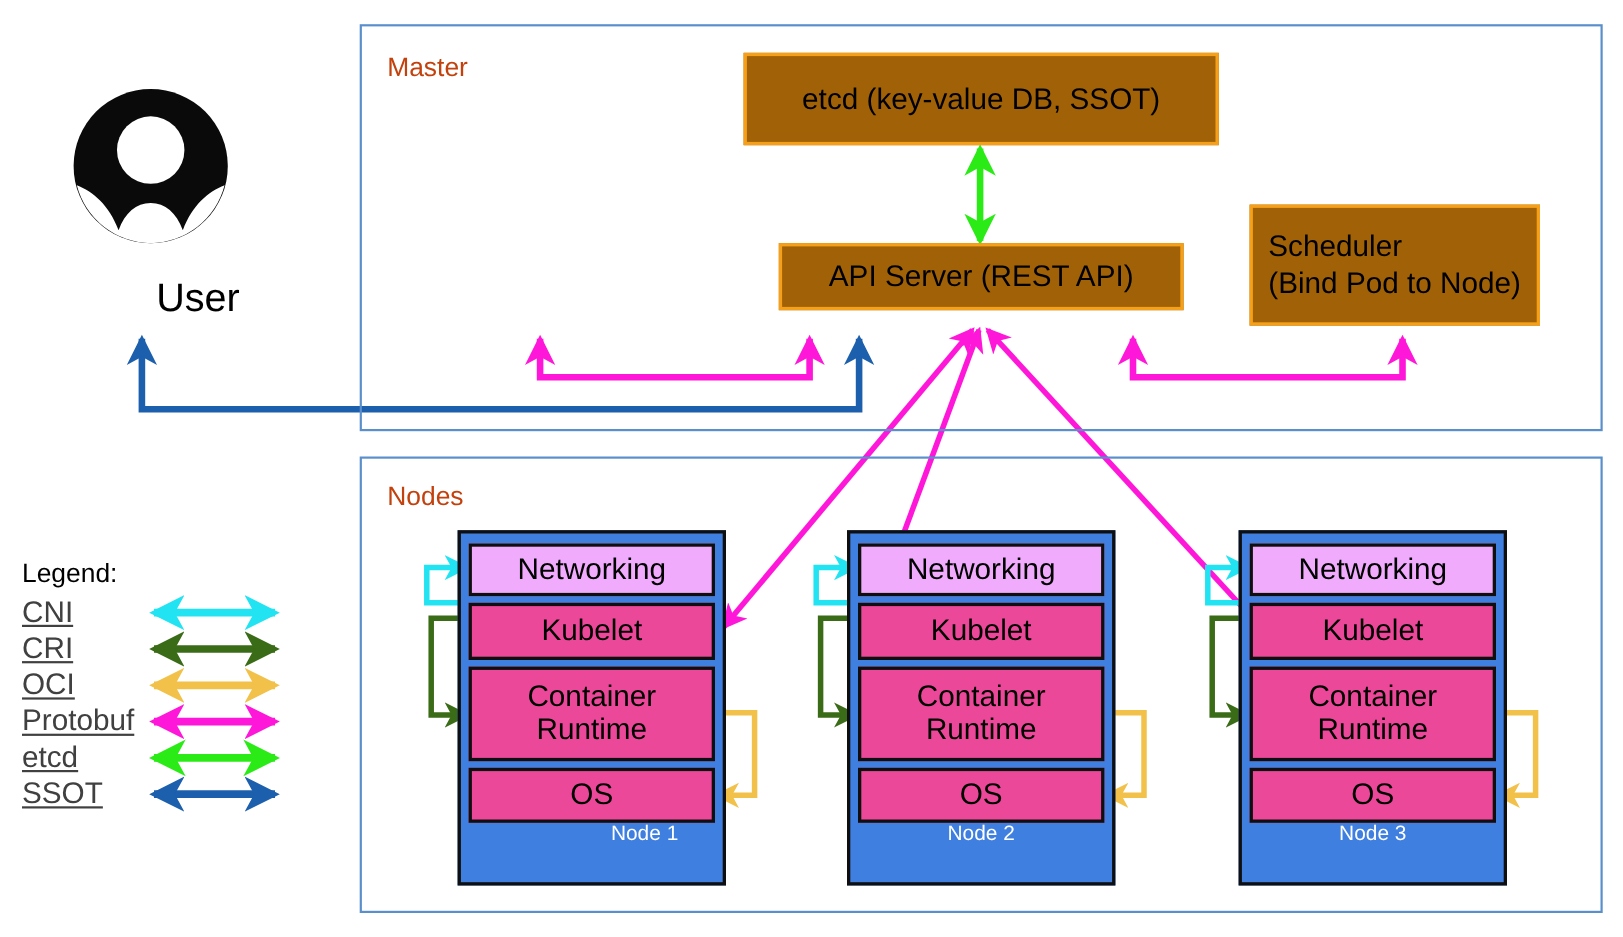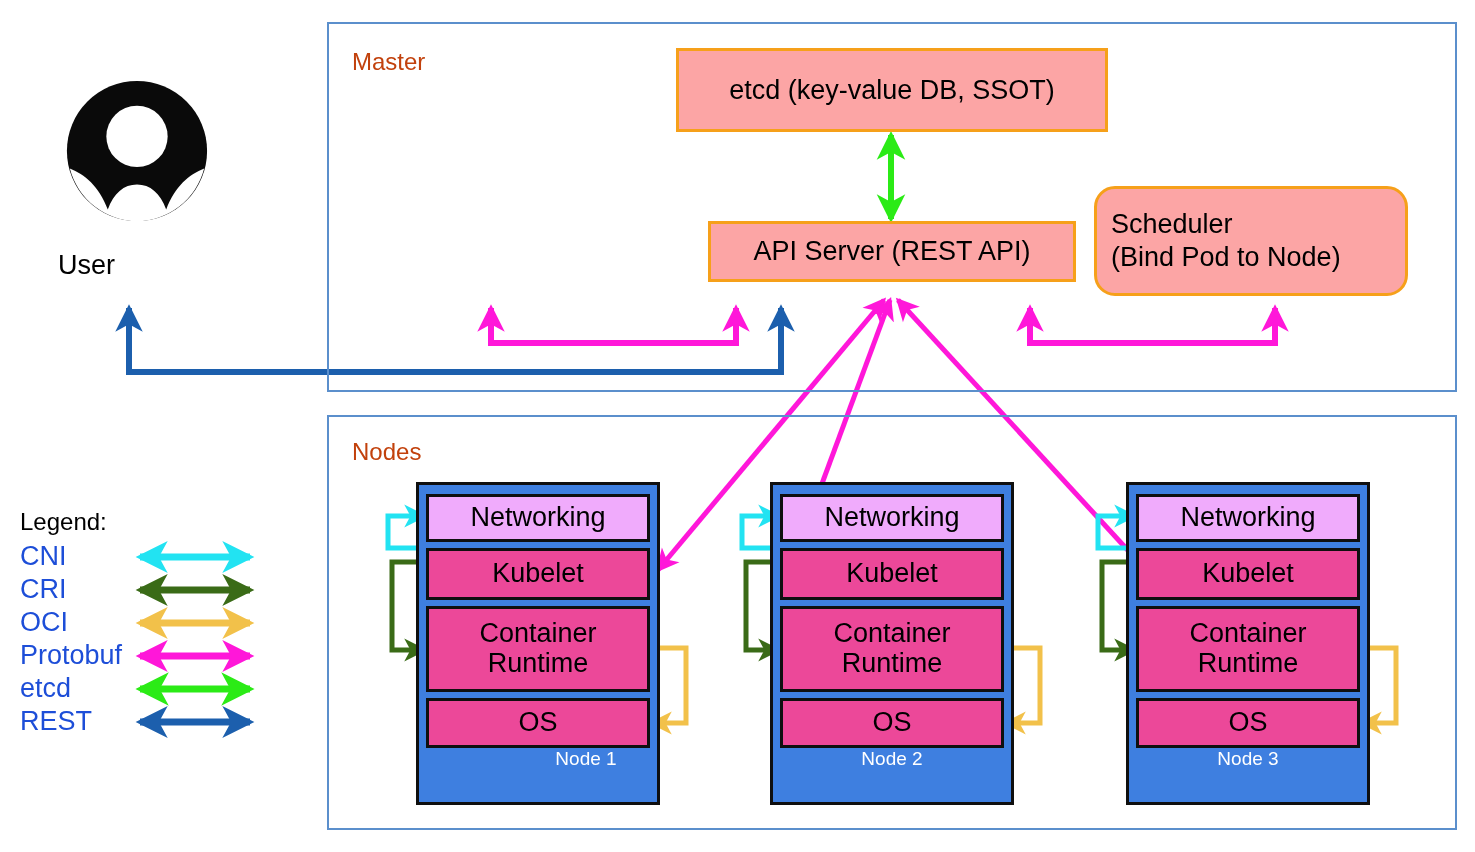--- a/index.html
+++ b/index.html
@@ -3,38 +3,38 @@
 <meta charset="utf-8">
 <style>
   html,body{margin:0;padding:0;background:#ffffff;}
   body{font-family:"Liberation Sans", sans-serif;}
   #stage{position:relative;width:1475px;height:852px;background:#fff;overflow:hidden;}
   #svg-layer{position:absolute;left:0;top:0;width:1475px;height:852px;}
 
   .group-box{position:absolute;border:2px solid #5B8FCC;background:transparent;box-sizing:border-box;}
   .group-title{position:absolute;font-size:24px;color:#c2410c;line-height:1;white-space:nowrap;}
 
-  .orange-box{position:absolute;box-sizing:border-box;border:3px solid #F6A01A;background:#fca5a5;
+  .orange-box{position:absolute;box-sizing:border-box;border:3px solid #F6A01A;background:#a16207;
               display:flex;align-items:center;justify-content:center;text-align:center;
               font-size:27px;color:#000;line-height:1.22;}
   .orange-box.left-al{justify-content:flex-start;text-align:left;padding-left:14px;}
 
   .node-box{position:absolute;box-sizing:border-box;background:#3E7FE0;border:3px solid #0f0f0f;}
   .node-layer{position:absolute;box-sizing:border-box;border:3px solid #0f0f0f;background:#ec4899;
               display:flex;align-items:center;justify-content:center;text-align:center;
               font-size:27px;color:#000;line-height:1.1;}
   .node-layer.net{background:#f0abfc;}
   .node-name{position:absolute;width:100%;text-align:center;color:#fff;font-size:19px;}
 
-  .user-label{position:absolute;font-size:27px;color:#000;text-align:left;width:160px;}
+  .user-label{position:absolute;font-size:36px;color:#000;text-align:right;width:160px;}
   #user-icon{position:absolute;left:64px;top:78px;width:146px;height:146px;}
 
   .legend-title{position:absolute;left:20px;top:508px;font-size:24px;color:#000;}
-  .legend-item{position:absolute;left:20px;font-size:27px;color:#1d4ed8;
-               text-underline-offset:3px;line-height:1;cursor:pointer;}
+  .legend-item{position:absolute;left:20px;font-size:27px;color:#404040;
+               text-decoration:underline;text-underline-offset:3px;line-height:1;cursor:pointer;}
 </style>
 </head>
 <body>
 
 <div id="stage">
 
   <svg id="user-icon" viewBox="0 0 100 100">
     <path d="M50 2 A48 48 0 0 1 50 98 A48 48 0 0 1 50 2 Z" fill="#0a0a0a"></path>
     <circle cx="50" cy="40" r="21" fill="#ffffff"></circle>
     <path d="M50 98 A48 48 0 0 1 4 62 C14 66 24 74 30 90 C34 79 41 73 50 73
@@ -99,21 +99,21 @@
   </svg>
 
   <div class="group-box" style="left:327px;top:22px;width:1130px;height:370px;"></div>
   <div class="group-title" style="left:352px;top:50px;">Master</div>
 
   <div class="orange-box" style="left:676px;top:48px;width:432px;height:84px;">etcd (key-value DB, SSOT)</div>
 
 
   <div class="orange-box" style="left:708px;top:221px;width:368px;height:61px;">API Server (REST API)</div>
 
-  <div class="orange-box left-al" style="left:1094px;top:186px;width:314px;height:110px;white-space:pre-line;border-radius:21px;">Scheduler
+  <div class="orange-box left-al" style="left:1136px;top:186px;width:264px;height:110px;white-space:pre-line;">Scheduler
 (Bind Pod to Node)</div>
 
   <div class="group-box" style="left:327px;top:415px;width:1130px;height:415px;"></div>
   <div class="group-title" style="left:352px;top:440px;">Nodes</div>
 
   <div class="node-box" style="left:416px;top:482px;width:244px;height:323px;">
     <div class="node-name" style="bottom:32px;padding-left:48px;">Node 1</div>
   </div>
   <div class="node-layer net" style="left:426px;top:494px;width:224px;height:48px;">Networking</div>
   <div class="node-layer" style="left:426px;top:548px;width:224px;height:52px;">Kubelet</div>
@@ -138,15 +138,15 @@
   <div class="node-layer" style="left:1136px;top:606px;width:224px;height:86px;white-space:pre-line;">Container
 Runtime</div>
   <div class="node-layer" style="left:1136px;top:698px;width:224px;height:50px;">OS</div>
 
   <div class="legend-title">Legend:</div>
   <div class="legend-item" style="top:543px;">CNI</div>
   <div class="legend-item" style="top:576px;">CRI</div>
   <div class="legend-item" style="top:609px;">OCI</div>
   <div class="legend-item" style="top:642px;text-align:center;">Protobuf</div>
   <div class="legend-item" style="top:675px;">etcd</div>
-  <div class="legend-item" style="top:708px;">REST</div>
+  <div class="legend-item" style="top:708px;">SSOT</div>
 
 </div>
 
 </body></html>

